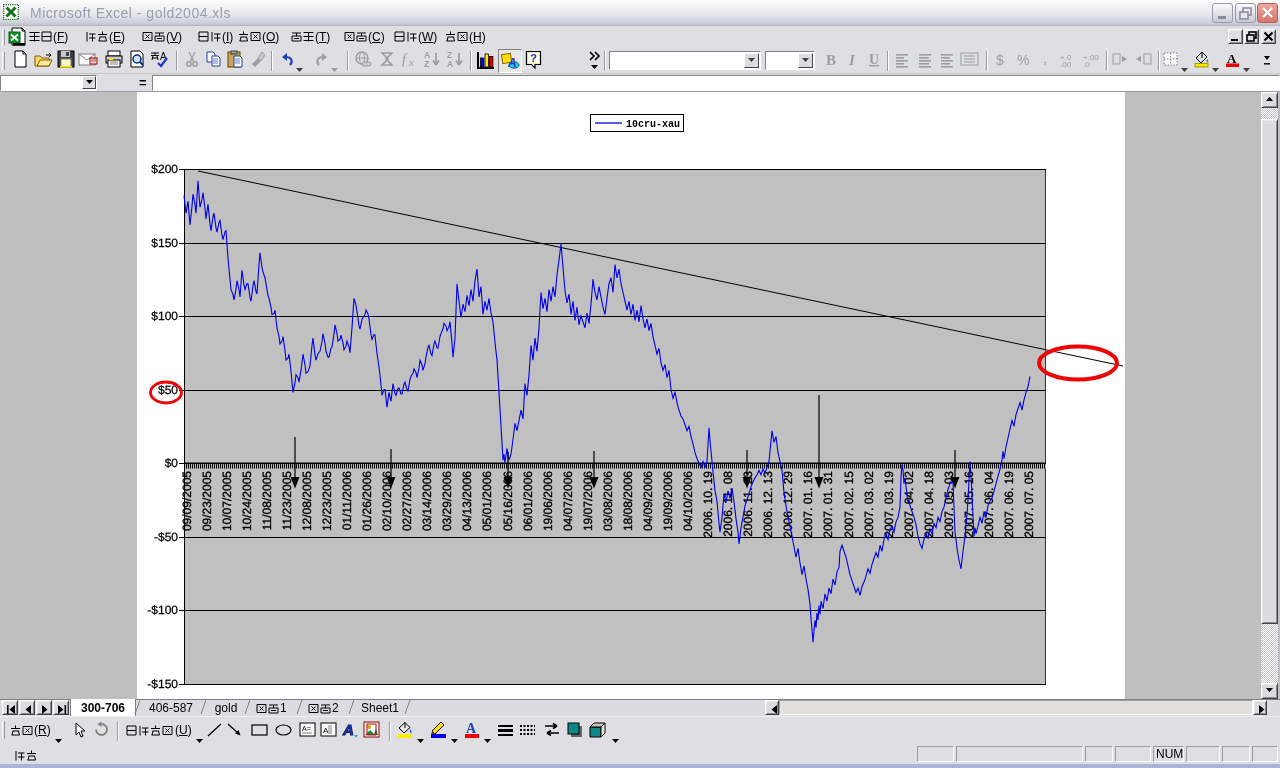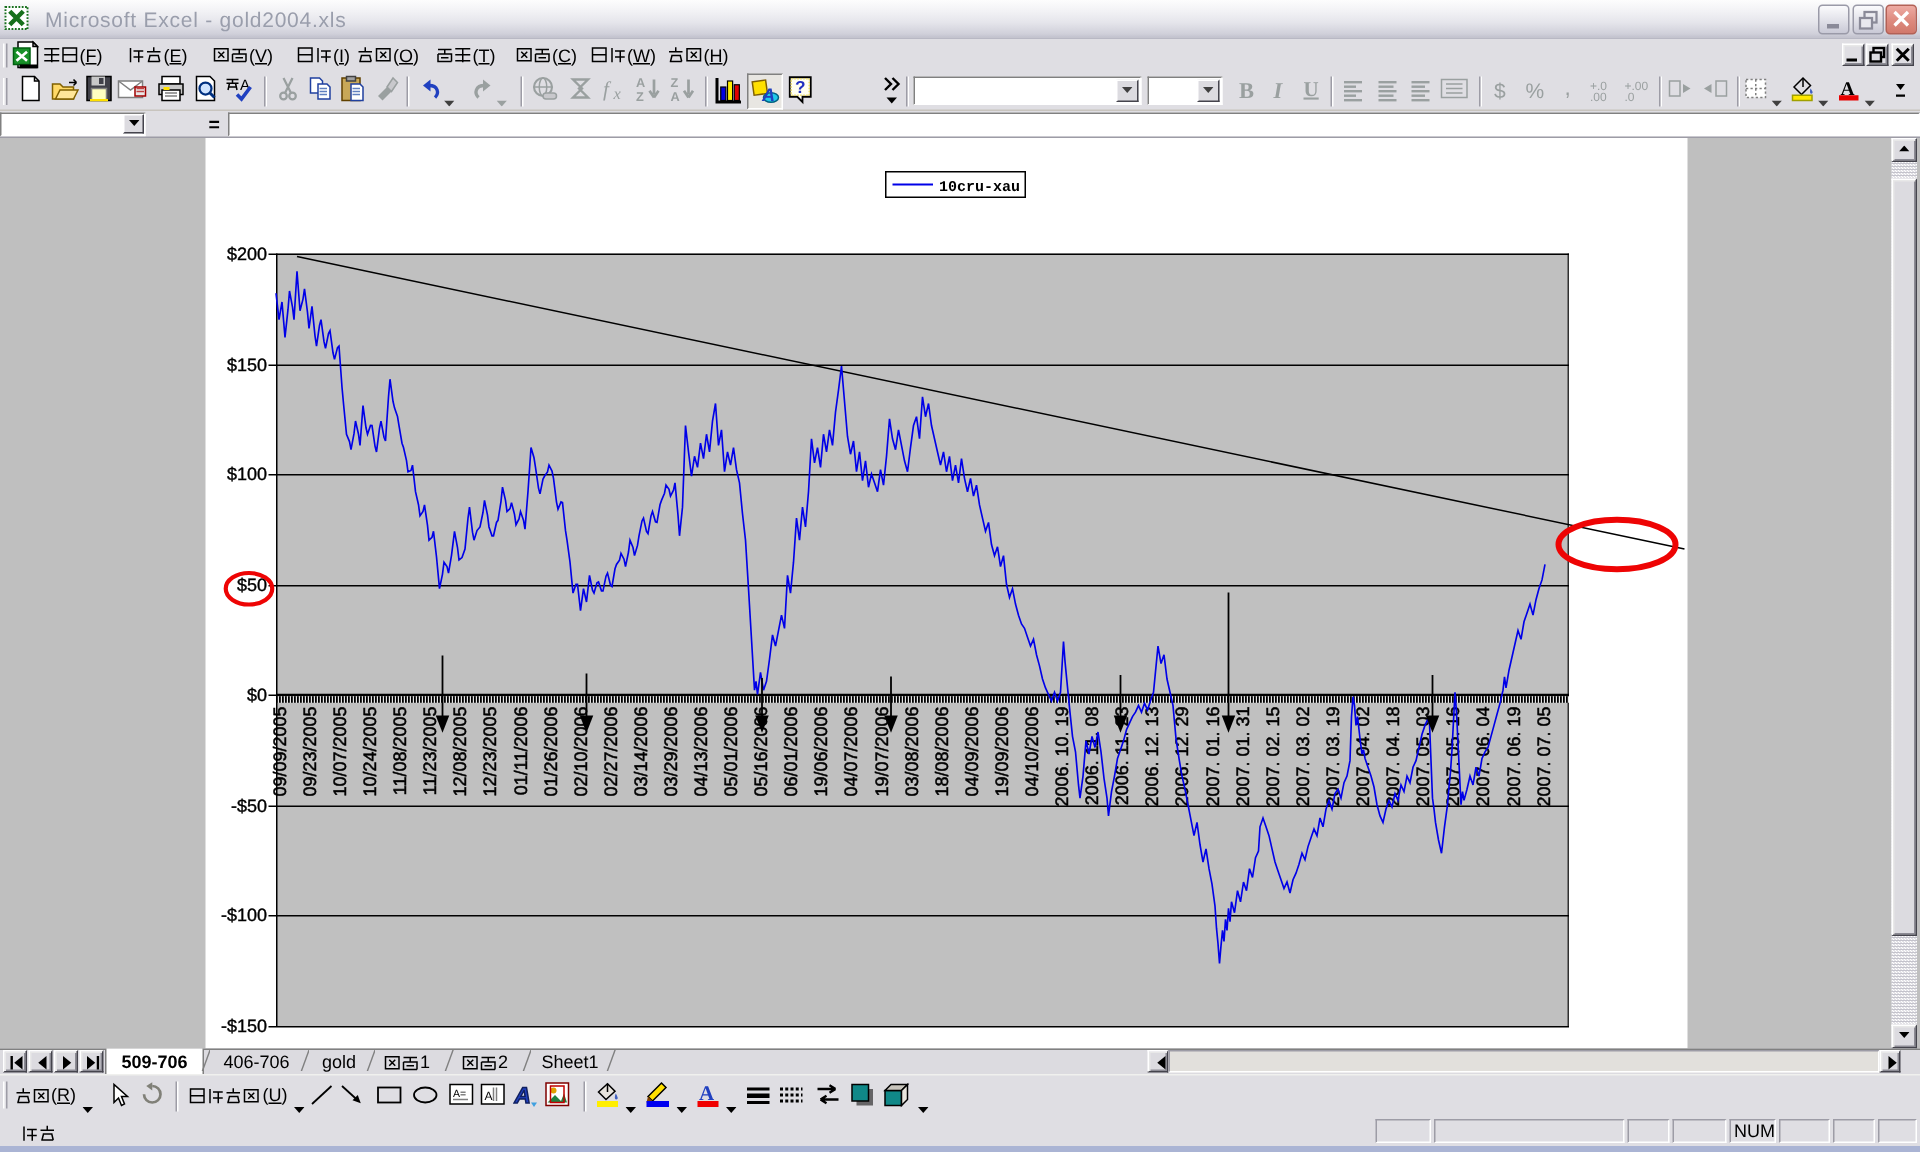--- a/index.html
+++ b/index.html
@@ -527,23 +527,23 @@
     <div class="tnav" style="left:19px;"><svg width="14" height="13">
         <path d="M10 2 L4.5 6.5 L10 11 Z" fill="#000"></path>
       </svg></div>
     <div class="tnav" style="left:36px;"><svg width="14" height="13">
         <path d="M4 2 L9.5 6.5 L4 11 Z" fill="#000"></path>
       </svg></div>
     <div class="tnav" style="left:53px;"><svg width="14" height="13">
         <rect x="9.5" y="2" width="1.6" height="9" fill="#000"></rect>
         <path d="M3 2 L8.5 6.5 L3 11 Z" fill="#000"></path>
       </svg></div>
-    <div class="tab tabact" style="left:70px;width:66px;text-align:center;">509-706</div>
+    <div class="tab tabact" style="left:70px;width:66px;text-align:center;">300-706</div>
     <div class="tslash" style="left:137px;"></div>
-    <div class="tab tabin" style="left:140px;width:62px;text-align:center;">406-706</div>
+    <div class="tab tabin" style="left:140px;width:62px;text-align:center;">406-587</div>
     <div class="tslash" style="left:203px;"></div>
     <div class="tab tabin" style="left:206px;width:40px;text-align:center;">gold</div>
     <div class="tslash" style="left:247px;"></div>
     <div class="tab tabin" style="left:250px;width:48px;"></div>
     <svg style="position:absolute;left:256px;top:4px;" width="24" height="11" viewBox="0 0 24 11">
       <g transform="translate(0,0)">
         <path d="M1 1.5 H10 V9.5 H1 Z M3.5 3.5 L7.5 7.5 M7.5 3.5 L3.5 7.5" fill="none" stroke="#000" stroke-width="1"></path>
       </g>
       <g transform="translate(12,0)">
         <path d="M1 2 H10 M5.5 2 V5 M1 5 H10 V10 M1 5 V10 H10 M3 7.5 H8" fill="none" stroke="#000" stroke-width="1"></path>

